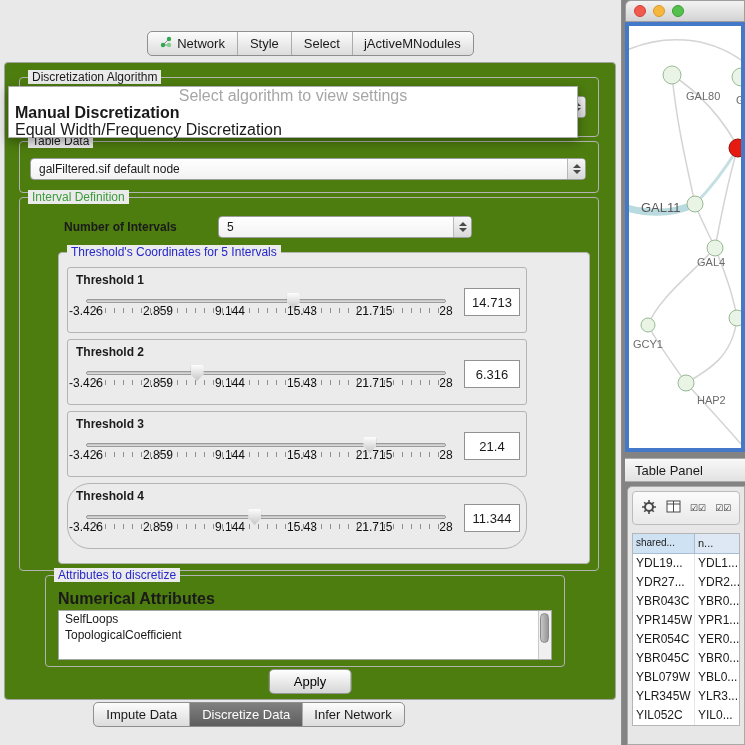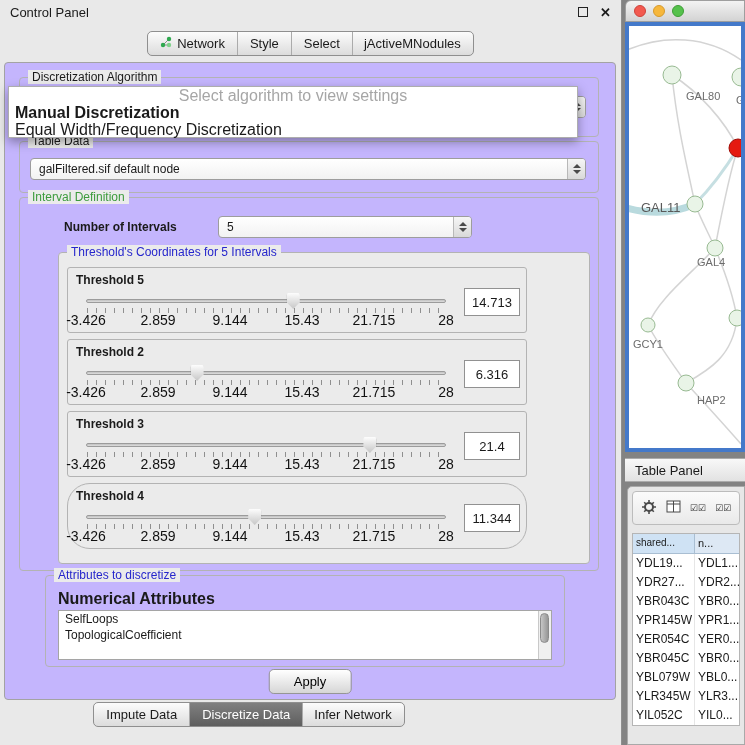--- a/index.html
+++ b/index.html
@@ -18,21 +18,21 @@
 
   .tabbar { position:absolute; left:0; right:0; top:31px; display:flex; justify-content:center; }
   .segmented { display:inline-flex; border:1px solid #8f8f8f; border-radius:5px; overflow:hidden;
                background:linear-gradient(#fcfcfc,#dcdcdc); }
   .segment { padding:4px 12px; font-size:13px; border-right:1px solid #ababab;
              display:flex; align-items:center; gap:5px; white-space:nowrap; }
   .segment:last-child { border-right:none;padding-left:11px; }
   .segment.selected { background:linear-gradient(#808080,#5e5e5e); color:#fff; }
 
   .panel { position:absolute; left:4px; top:62px; width:612px; height:638px;
-           border:1px solid #a3a3a3; border-radius:4px; background:#c4b5fd; }
+           border:1px solid #a3a3a3; border-radius:4px; background:#4d7c0f; }
 
   .group { position:absolute; border:1px solid #b3b3b3; border-radius:4px; }
   .group-title { position:absolute; top:-8px; left:8px; background:#ebebeb; padding:0 4px;
                  font-size:12px; white-space:nowrap; }
   .group-title.green { color:#3c9b3c; }
   .group-title.blue  { color:#2626cc; }
 
   .combo { position:absolute; height:22px; background:linear-gradient(#ffffff,#f2f2f2);
            border:1px solid #9d9d9d; border-radius:4px; display:flex; align-items:center;
            padding-left:8px; font-size:12px; overflow:hidden; }
@@ -61,21 +61,21 @@
   .tp-0 { top:14px; } .tp-1 { top:86px; } .tp-2 { top:158px; } .tp-3 { top:230px;border-radius:23px; }
   .tlabel { position:absolute; left:8px; top:5px; font-weight:bold; font-size:12px; }
   .tvalue { position:absolute; right:6px; top:20px; width:56px; height:28px; background:#fff;
             border:1px solid #919191; font-size:13px; display:flex; align-items:center;
             justify-content:center; }
   .slider { position:absolute; left:18px; top:24px; width:360px; height:38px; }
   .track  { position:absolute; left:0; right:0; top:7px; height:4px;
             background:linear-gradient(#c0c0c0,#dedede); border:1px solid #9b9b9b; border-radius:3px; }
   .ticks  { position:absolute; left:1px; right:0; top:16px; height:5px;
             background:repeating-linear-gradient(90deg,#8f8f8f 0 1px,transparent 1px 9px); }
-  .tick-label { position:absolute; top:20px; transform:translateX(-50%); font-size:14px; color:#111; }
+  .tick-label { position:absolute; top:12px; transform:translateX(-50%); font-size:12px; color:#111; }
   .thumb { position:absolute; top:1px; width:13px; height:16px;
            background:linear-gradient(#fdfdfd,#c6c6c6);
            clip-path:polygon(8% 0,92% 0,100% 12%,100% 58%,50% 100%,0 58%,0 12%);
            filter:drop-shadow(0 0 1px #777); }
 
   .g-attrs { left:40px; top:512px; width:520px; height:92px; }
   .numattr-label { position:absolute; left:12px; top:14px; font-weight:bold; font-size:16px; }
   .attr-list { position:absolute; left:12px; top:34px; width:494px; height:50px; background:#fff;
                border:1px solid #a5a5a5; overflow:hidden; }
   .attr-item { font-size:12px; line-height:16px; padding-left:6px; white-space:nowrap; }
@@ -131,27 +131,20 @@
   .trow { display:flex; height:19px; background:#fff; }
   .td1 { width:62px; padding:2px 3px 0; font-size:12px; border-right:1px solid #e6e6e6;
          white-space:nowrap; overflow:hidden; }
   .td2 { flex:1; padding:2px 3px 0; font-size:12px; white-space:nowrap; overflow:hidden; }
 </style>
 </head>
 <body>
 
 <div class="control-panel">
 
-  <div class="titlebar">
-    <span class="titlebar-title">Control Panel</span>
-    <span class="win-buttons">
-      <span class="float-icon"></span>
-      <span class="close-icon">✕</span>
-    </span>
-  </div>
 
   <div class="tabbar">
     <div class="segmented">
       <div class="segment">
         <span>
           <svg width="12" height="12" viewBox="0 0 12 12">
             <line x1="3" y1="9" x2="9" y2="3" stroke="#8a8a8a" stroke-width="1"></line>
             <line x1="3" y1="9" x2="9" y2="9" stroke="#8a8a8a" stroke-width="1"></line>
             <circle cx="3" cy="9" r="2.2" fill="#2fa84f"></circle>
             <circle cx="9" cy="3" r="2.2" fill="#2fa84f"></circle>
@@ -205,21 +198,21 @@
         <span class="stepper">
             <span class="arr-up"></span>
             <span class="arr-dn"></span>
           </span>
       </div>
 
       <div class="group g-thresh">
         <span class="group-title blue">Threshold's Coordinates for 5 Intervals</span>
 
         <div class="tpanel tp-0">
-          <span class="tlabel">Threshold 5</span>
+          <span class="tlabel">Threshold 1</span>
           <div class="slider">
             <div class="track"></div>
             <div class="ticks"></div>
             <div class="thumb" style="left: calc(57.7% - 7px);"></div>
             <span class="tick-label" style="left:0%">-3.426</span>
             <span class="tick-label" style="left:20%">2.859</span>
             <span class="tick-label" style="left:40%">9.144</span>
             <span class="tick-label" style="left:60%">15.43</span>
             <span class="tick-label" style="left:80%">21.715</span>
             <span class="tick-label" style="left:100%">28</span>

